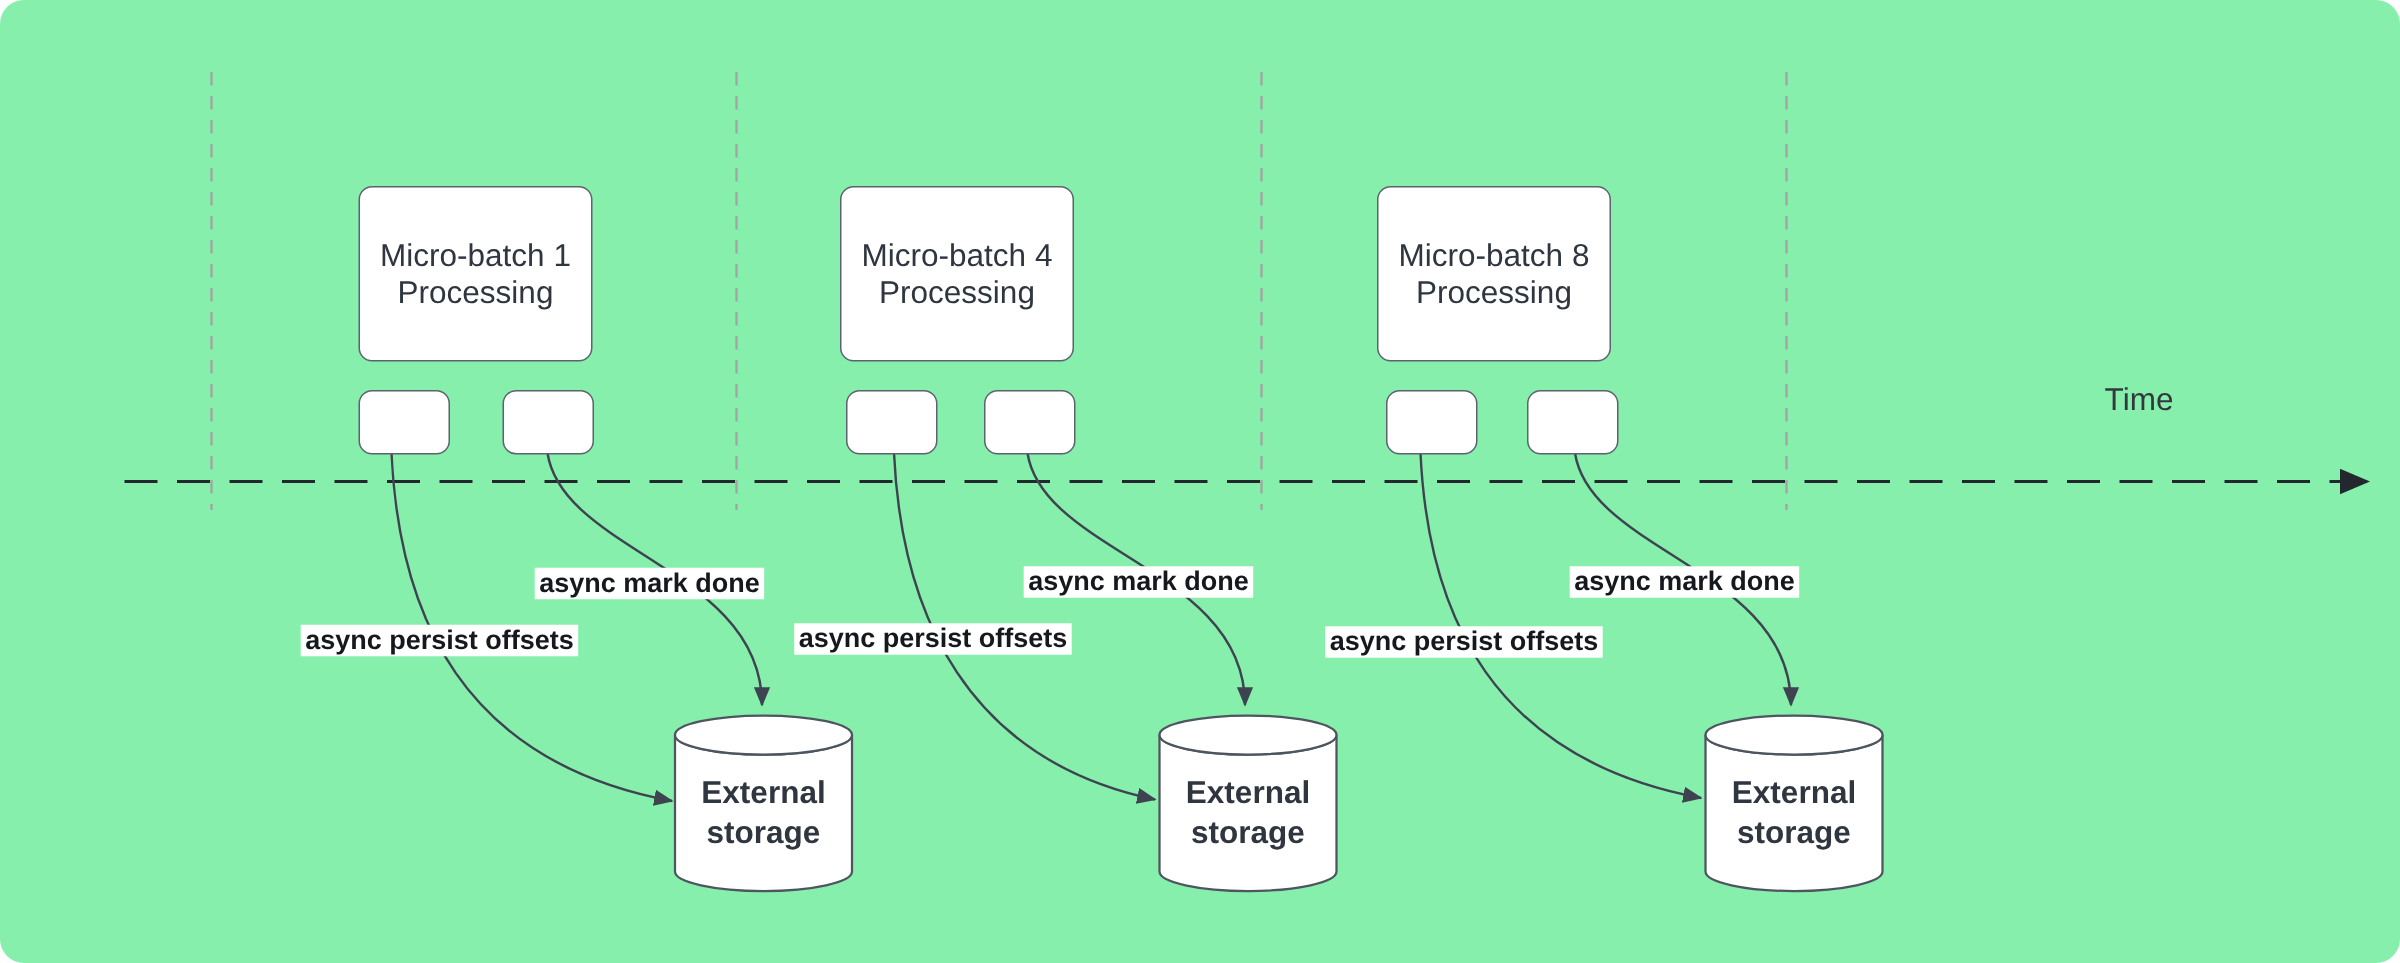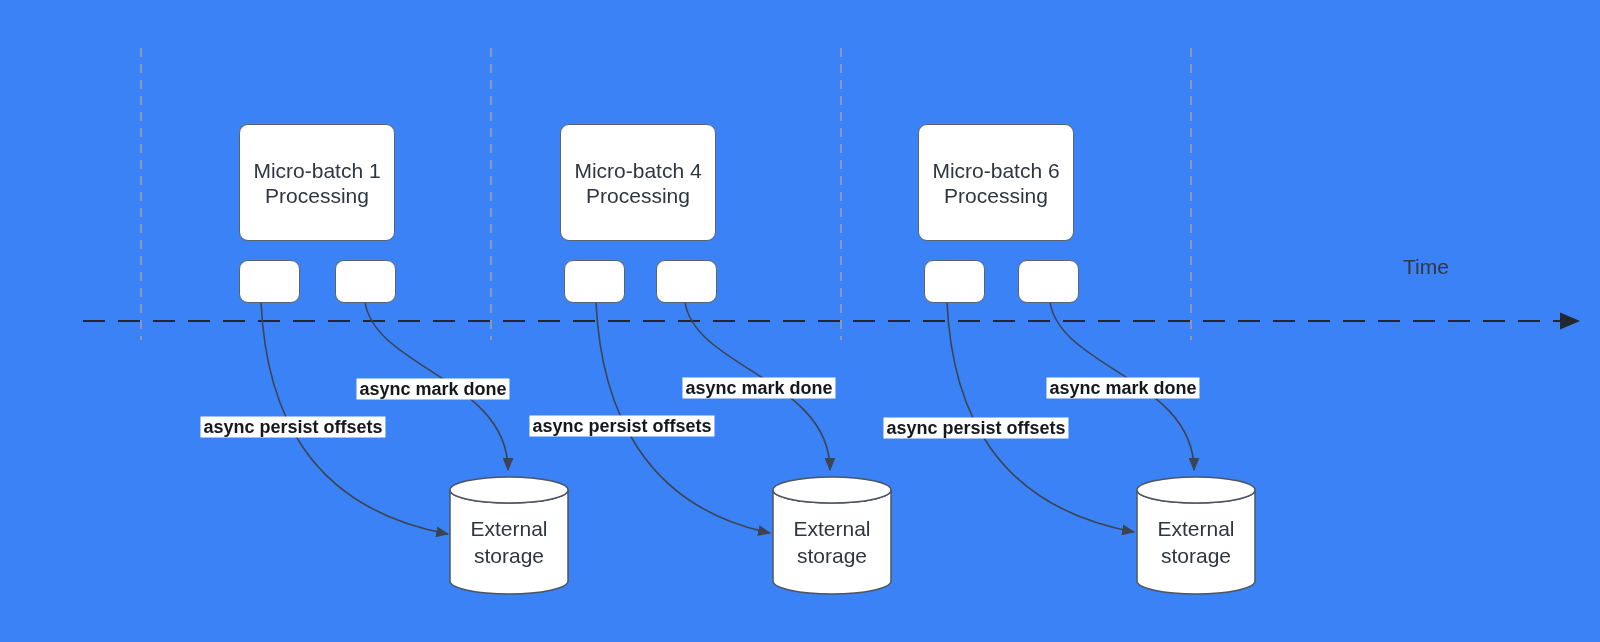--- a/index.html
+++ b/index.html
@@ -1,21 +1,22 @@
 <!DOCTYPE html>
 <html><head>
 <meta charset="utf-8">
 <style>
   html,body{margin:0;padding:0;background:#ffffff;}
   .canvas{
     position:relative;
     width:1600px;height:642px;
-    background:#3b82f6;
+    background:#86efac;
     font-family:"Liberation Sans", sans-serif;
     overflow:hidden;
+    border-radius:16px;
   }
   svg.layer{position:absolute;left:0;top:0;}
   .main-box{
     position:absolute;
     width:156px;height:117px;
     background:#ffffff;
     border:1px solid #5b636e;
     border-radius:9px;
     display:flex;flex-direction:column;
     align-items:center;justify-content:center;
@@ -40,20 +41,21 @@
     background:#ffffff;
     padding:0 3px;
     white-space:nowrap;
   }
   .storage-label{
     position:absolute;
     transform:translate(-50%,-50%);
     text-align:center;
     font-size:21px;line-height:27px;
     color:#2f3640;
+    font-weight:bold;
   }
   .time-label{
     position:absolute;
     transform:translate(-50%,-50%);
     font-size:21px;
     color:#33383f;
     white-space:nowrap;
     margin-left:40px;
   }
 </style>
@@ -102,21 +104,21 @@
 
   <div class="main-box" style="left:239px;top:124px;">
     <div>Micro-batch 1</div>
     <div>Processing</div>
   </div>
   <div class="main-box" style="left:560px;top:124px;">
     <div>Micro-batch 4</div>
     <div>Processing</div>
   </div>
   <div class="main-box" style="left:918px;top:124px;">
-    <div>Micro-batch 6</div>
+    <div>Micro-batch 8</div>
     <div>Processing</div>
   </div>
 
   <div class="small-box" style="left:239px;top:260px;"></div>
   <div class="small-box" style="left:335px;top:260px;"></div>
   <div class="small-box" style="left:564px;top:260px;"></div>
   <div class="small-box" style="left:656px;top:260px;"></div>
   <div class="small-box" style="left:924px;top:260px;"></div>
   <div class="small-box" style="left:1018px;top:260px;"></div>
 

